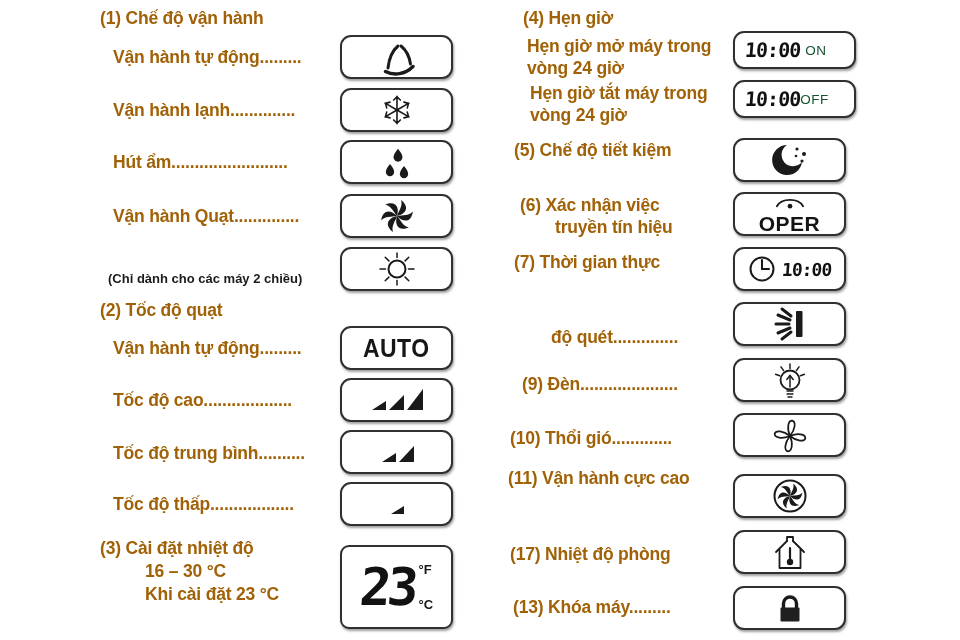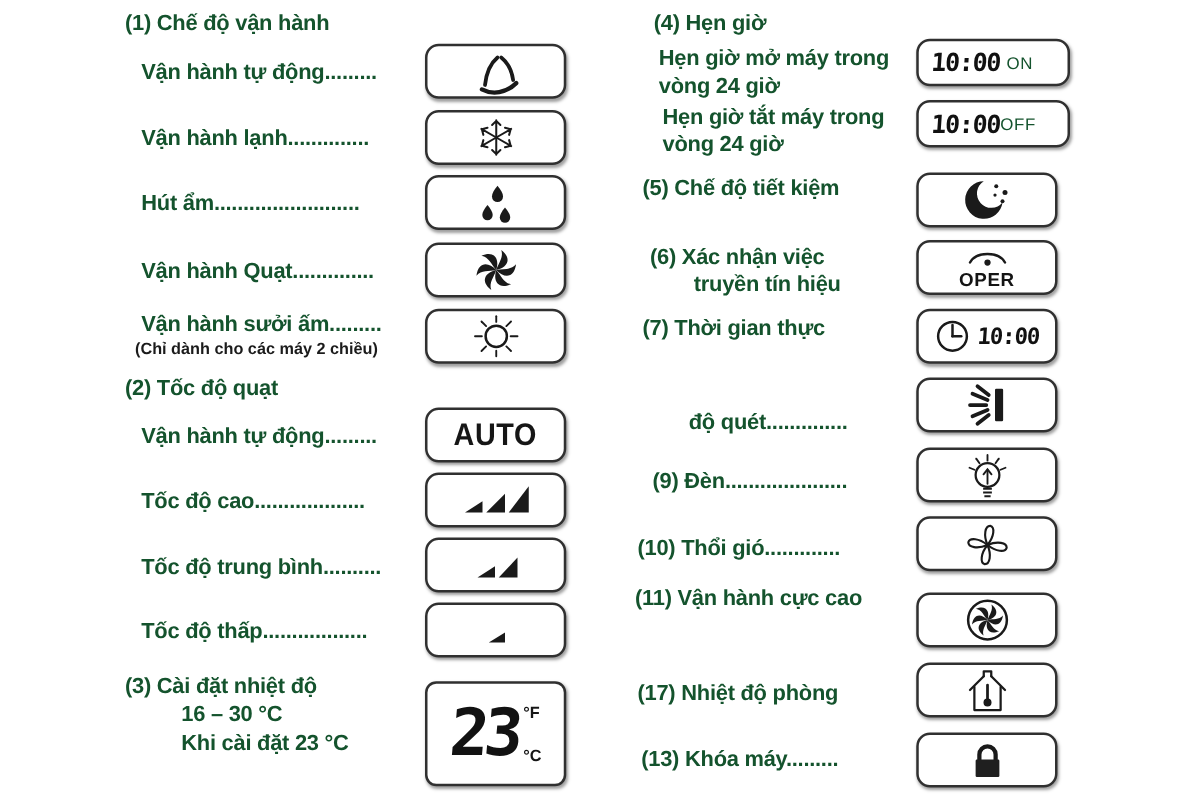--- a/index.html
+++ b/index.html
@@ -1,38 +1,38 @@
 <!DOCTYPE html>
 <html><head>
 <meta charset="utf-8">
 <style>
   html,body{margin:0;padding:0;background:#ffffff;}
   .canvas{position:relative;width:960px;height:640px;background:#ffffff;overflow:hidden;
           font-family:"Liberation Sans",sans-serif;color:#1a1a1a;}
   .hdr,.lbl{position:absolute;font-size:17.5px;font-weight:700;letter-spacing:-0.2px;
-            white-space:nowrap;color:#14532d;}
+            white-space:nowrap;color:#a16207;}
   .sub{position:absolute;font-size:13px;font-weight:700;white-space:nowrap;color:#1b1b1b;}
   .ibox{position:absolute;left:340px;width:109px;height:40px;background:#fff;
         border:2.2px solid #303030;border-radius:11px;
         box-shadow:1px 2px 2.5px rgba(0,0,0,.38);
         display:flex;align-items:center;justify-content:center;}
   .rbox{left:733px;}
   .tbox{height:34px;justify-content:flex-start;padding-left:10px;box-sizing:content-box;}
   .bigbox{height:80px;border-radius:9px;}
   .seg{font-family:"DejaVu Sans Mono",monospace;font-weight:700;font-size:20px;
        letter-spacing:-1px;transform:skewX(-4deg);color:#111;}
   .seg-sm{font-size:18px;}
   .tag{font-size:13.5px;font-weight:400;letter-spacing:.5px;color:#14532d;}
   .auto{font-size:25px;font-weight:600;letter-spacing:.5px;transform:scaleX(.92);color:#161616;}
   .t23{font-family:"DejaVu Sans Mono",monospace;font-weight:700;font-size:52px;
        letter-spacing:-4px;transform:skewX(-5deg);color:#121212;line-height:1;}
   .fc{display:flex;flex-direction:column;justify-content:space-between;height:50px;
       font-size:13px;font-weight:700;margin-left:4px;color:#161616;}
   .colflex{display:flex;flex-direction:column;align-items:center;justify-content:center;}
-  .oper{font-size:15px;font-weight:600;letter-spacing:.5px;line-height:1;margin-top:4px;color:#141414;}
+  .oper{font-size:21px;font-weight:600;letter-spacing:.5px;line-height:1;margin-top:4px;color:#141414;}
   svg{display:block;}
 </style>
 </head>
 <body>
 
 <div class="canvas">
 
   <div class="hdr" style="left:100px;top:8px">(1) Chế độ vận hành</div>
 
   <div class="lbl" style="left:113px;top:47px">Vận hành tự động.........</div>
@@ -76,21 +76,20 @@
         <path d="M0 0 C2 -6 6 -10 4 -16 C13 -9 9 -2 0 0 Z"></path>
         <path d="M0 0 C2 -6 6 -10 4 -16 C13 -9 9 -2 0 0 Z" transform="rotate(60)"></path>
         <path d="M0 0 C2 -6 6 -10 4 -16 C13 -9 9 -2 0 0 Z" transform="rotate(120)"></path>
         <path d="M0 0 C2 -6 6 -10 4 -16 C13 -9 9 -2 0 0 Z" transform="rotate(180)"></path>
         <path d="M0 0 C2 -6 6 -10 4 -16 C13 -9 9 -2 0 0 Z" transform="rotate(240)"></path>
         <path d="M0 0 C2 -6 6 -10 4 -16 C13 -9 9 -2 0 0 Z" transform="rotate(300)"></path>
       </g>
     </svg>
   </div>
 
-  <div class="lbl" style="left:113px;top:249px">Vận hành sưởi ấm.........</div>
   <div class="sub" style="left:108px;top:271px">(Chỉ dành cho các máy 2 chiều)</div>
   <div class="ibox" style="top:247px">
     <svg width="44" height="40" viewBox="0 0 44 40">
       <circle cx="22" cy="20" r="8.5" fill="none" stroke="#1a1a1a" stroke-width="2"></circle>
       <g stroke="#1a1a1a" stroke-width="1.5" stroke-linecap="round">
         <line x1="22" y1="8.5" x2="22" y2="4"></line>
           <line x1="22" y1="31.5" x2="22" y2="36"></line>
         <line x1="10.5" y1="20" x2="5" y2="20"></line>
           <line x1="33.5" y1="20" x2="39" y2="20"></line>
         <line x1="13.9" y1="11.9" x2="10.2" y2="8.2"></line>

